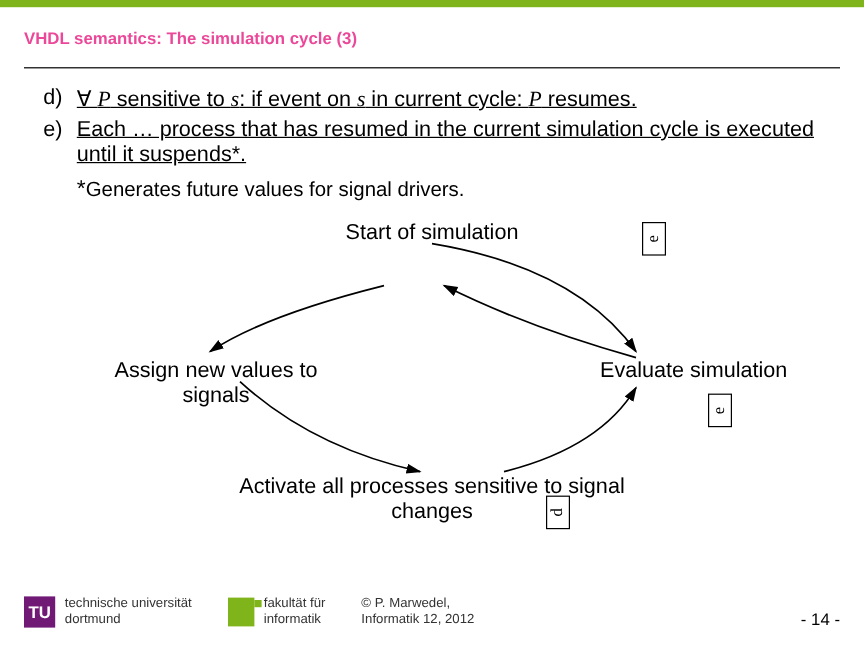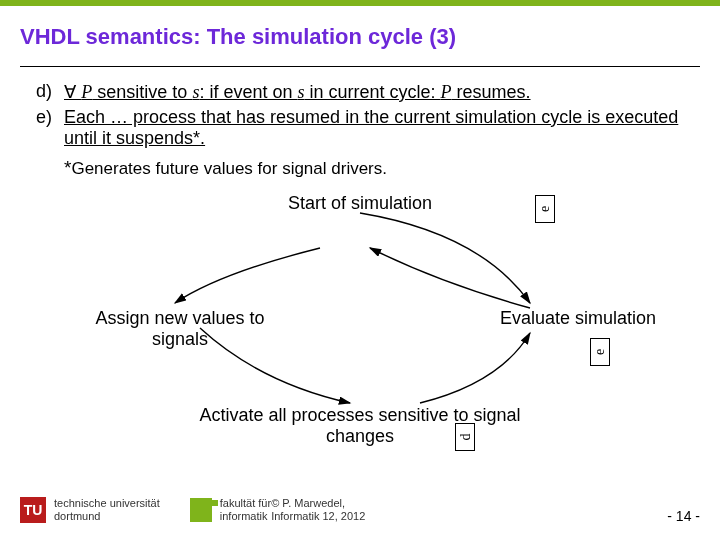--- a/index.html
+++ b/index.html
@@ -10,23 +10,23 @@
     font-family: Arial, Helvetica, sans-serif;
     position: relative;
     overflow: hidden;
   }
   .top-bar {
     width: 100%;
     height: 6px;
     background: #7fb41b;
   }
   .title {
-    font-size: 22px;
+    font-size: 14px;
     font-weight: bold;
-    color: #6d28d9;
+    color: #ec4899;
     padding: 18px 20px 16px 20px;
   }
   .hr {
     border-top: 1px solid #000;
     margin: 0 20px 14px 20px;
   }
   .content {
     padding: 0 28px 0 36px;
     font-size: 18px;
     color: #000;
@@ -82,21 +82,21 @@
     width: 100%;
     height: 40px;
     display: flex;
     align-items: center;
     font-size: 11px;
     color: #333;
   }
   .logo-tu {
     width: 26px;
     height: 26px;
-    background: #b91c1c;
+    background: #701a75;
     color: #fff;
     font-weight: bold;
     font-size: 14px;
     display: flex;
     align-items: center;
     justify-content: center;
     margin: 0 8px 0 20px;
   }
   .logo-fi {
     width: 22px;
@@ -191,18 +191,18 @@
   <div class="logo-tu">TU</div>
   <div class="col">
     <div>technische universität</div>
     <div>dortmund</div>
   </div>
   <div class="logo-fi"></div>
   <div class="col">
     <div>fakultät für</div>
     <div>informatik</div>
   </div>
-  <div class="col" style="">
+  <div class="col" style="margin-left:30px">
     <div>© P. Marwedel,</div>
     <div>Informatik 12,  2012</div>
   </div>
 </div>
 <div class="page-num">-  14 -</div>
 
 </body></html>

